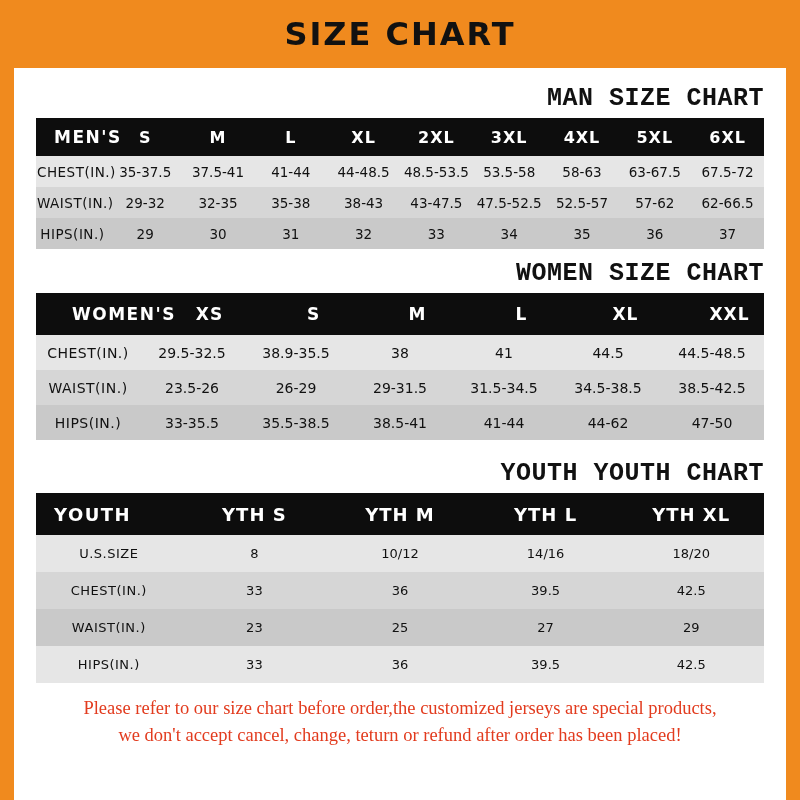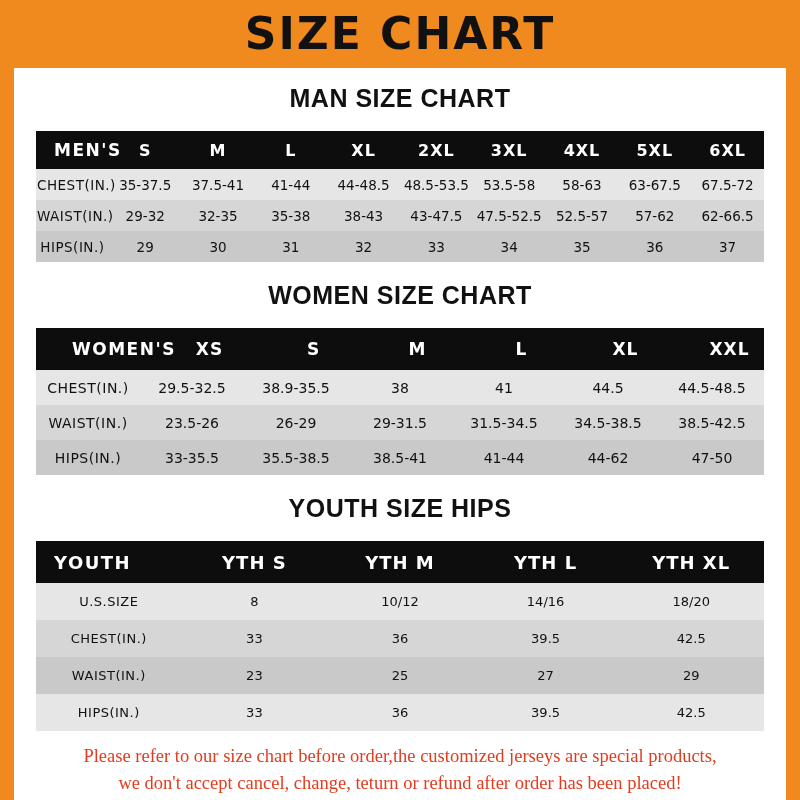--- a/index.html
+++ b/index.html
@@ -26,46 +26,46 @@
     width: 100%;
     height: 68px;
     background: #f08a1e;
     display: flex;
     align-items: center;
     justify-content: center;
   }
   .header-title {
     font-family: "DejaVu Sans", sans-serif;
     font-weight: bold;
-    font-size: 44px;
+    font-size: 32px;
     letter-spacing: 2px;
     color: #111111;
     line-height: 1;
   }
   .content {
     padding: 0 22px;
     box-sizing: border-box;
   }
   .section-title {
-    text-align: center;
-    font-family: Liberation Sans, sans-serif;
+    text-align: right;
+    font-family: Liberation Mono, monospace;
     font-weight: bold;
     font-size: 25px;
     color: #111111;
     letter-spacing: 0.5px;
   }
   .t1 { margin-top: 16px; }
-  .t2 { margin-top: 19px; }
+  .t2 { margin-top: 10px; }
   .t3 { margin-top: 19px; }
 
   table.size-table {
     width: 100%;
     border-collapse: collapse;
     table-layout: fixed;
-    margin-top: 18px;
+    margin-top: 5px;
   }
   table.size-table td {
     text-align: center;
     font-family: "DejaVu Sans", sans-serif;
     color: #111111;
     white-space: nowrap;
   }
   
   tr.head-row {
     background: #0d0d0d;
@@ -213,21 +213,21 @@
           <td>33-35.5</td>
           <td>35.5-38.5</td>
           <td>38.5-41</td>
           <td>41-44</td>
           <td>44-62</td>
           <td>47-50</td>
         </tr>
       </tbody>
     </table>
 
-    <div class="section-title t3">YOUTH SIZE HIPS</div>
+    <div class="section-title t3">YOUTH YOUTH CHART</div>
     <table class="size-table youth">
       <tbody>
         <tr class="head-row">
           <td class="rowlabel">YOUTH</td>
           <td>YTH S</td>
           <td>YTH M</td>
           <td>YTH L</td>
           <td>YTH XL</td>
         </tr>
         <tr class="body-row shade-light">

